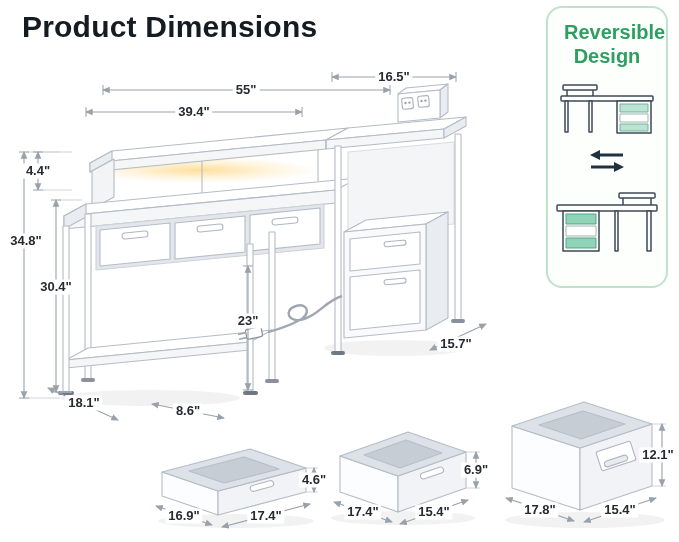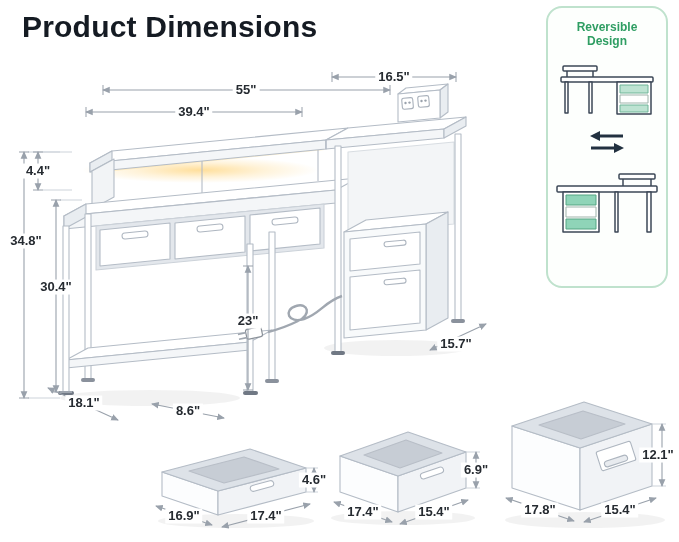--- a/index.html
+++ b/index.html
@@ -6,21 +6,21 @@
   .stage{position:relative;width:679px;height:542px;background:#ffffff;overflow:hidden;
          font-family:"Liberation Sans",sans-serif;}
   .page-title{position:absolute;left:22px;top:10px;font-size:30px;font-weight:800;
               color:#151b23;letter-spacing:.2px;}
   .diagram{position:absolute;left:0;top:0;}
   .dim{position:absolute;transform:translate(-50%,-50%);font-size:13px;font-weight:700;
        color:#262b31;background:#ffffff;padding:0 3px;line-height:1.15;white-space:nowrap;}
   .card{position:absolute;left:546px;top:6px;width:122px;height:282px;box-sizing:border-box;
         border:2px solid #bfe2cd;border-radius:16px;background:#fdfffd;
         display:flex;flex-direction:column;align-items:center;gap:11px;padding:12px 6px 8px;}
-  .card-title{color:#2f9e63;font-weight:700;font-size:12px;text-align:center;line-height:1.2;width:86px;}
+  .card-title{color:#2f9e63;font-weight:700;font-size:20px;text-align:center;line-height:1.2;width:86px;}
   .mini{flex:0 0 auto;}
 </style>
 </head>
 <body>
 
 <div class="stage">
 
   <svg class="diagram" width="679" height="542" viewBox="0 0 679 542">
     <defs>
       <marker id="arw" viewBox="0 0 8 8" refX="7" refY="4" markerWidth="7" markerHeight="7" orient="auto-start-reverse">

